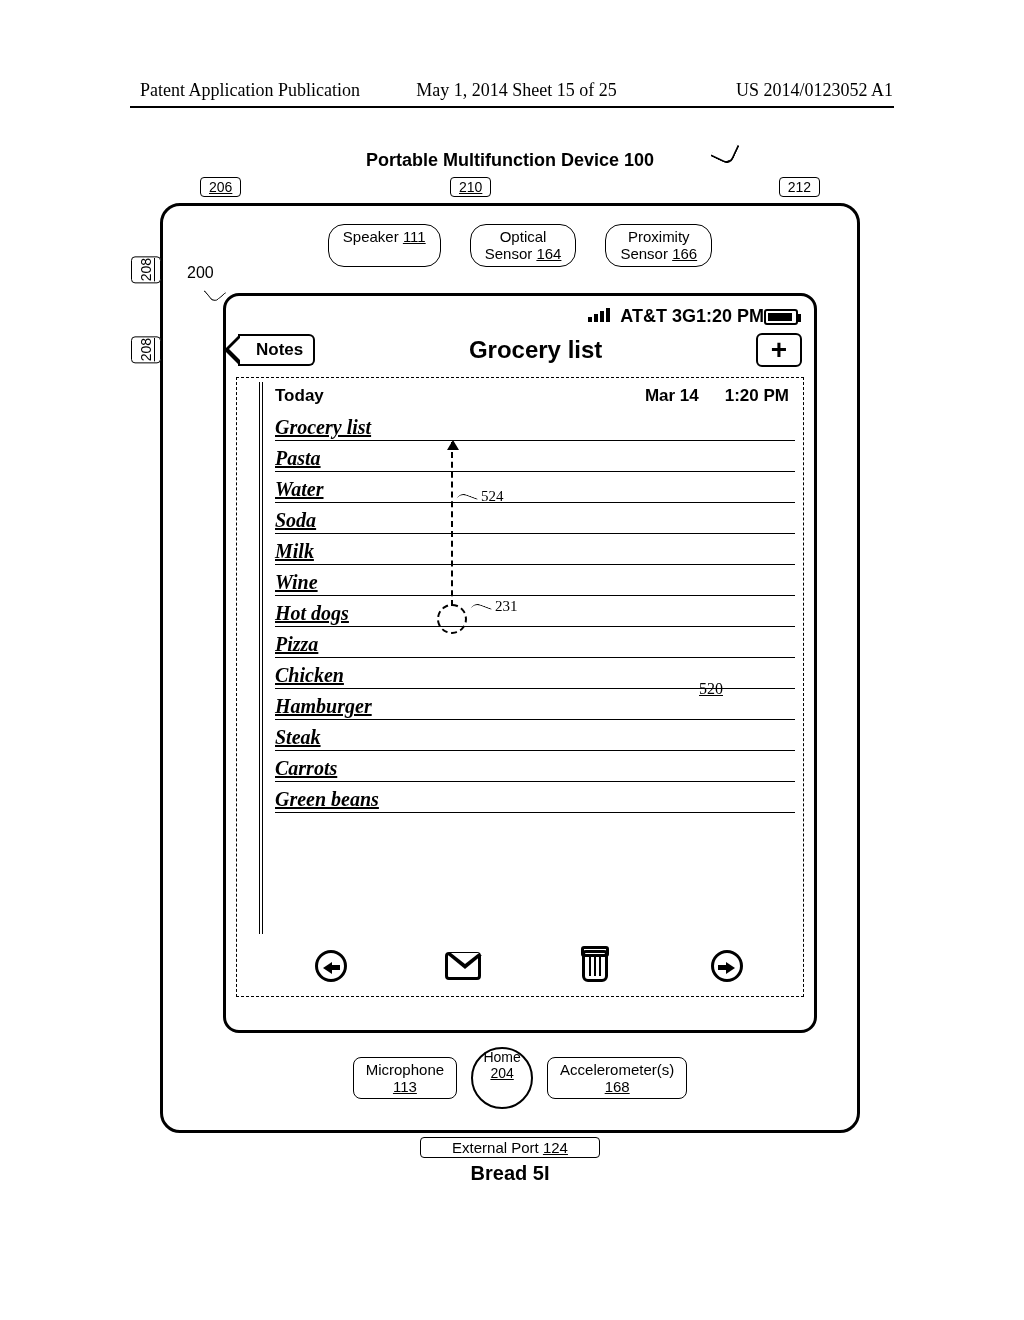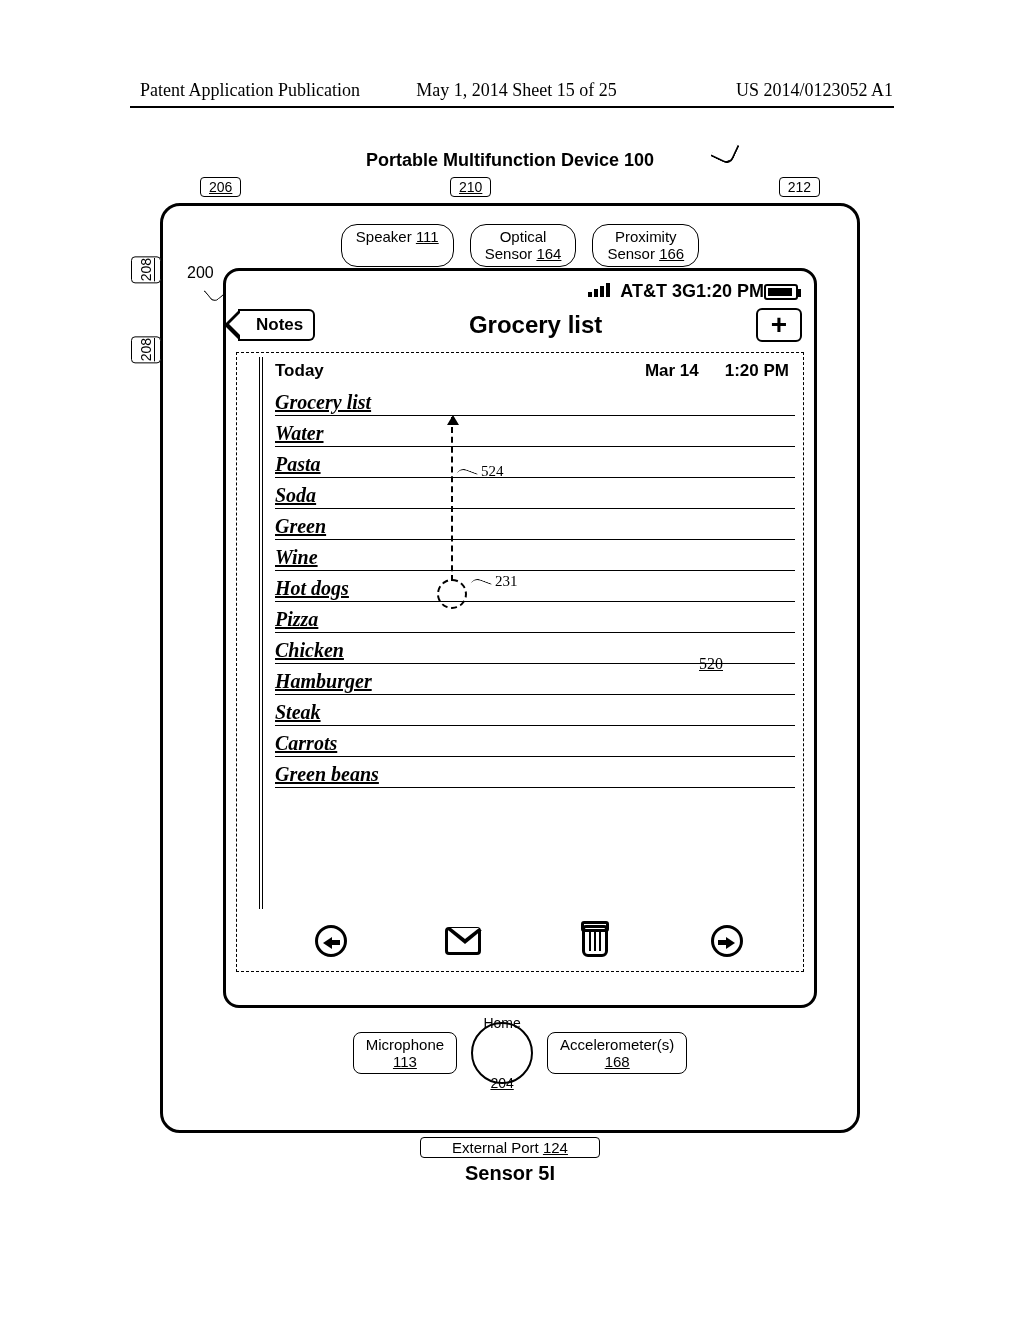--- a/index.html
+++ b/index.html
@@ -57,21 +57,21 @@
   .side-tab.t1 { top:50px; }
   .side-tab.t2 { top:130px; }
 
   .ref200 { position:absolute; top:58px; left:24px; font-size:16px; }
   .ref200-tick { position:absolute; top:78px; left:44px; width:16px; height:16px; border-left:1.5px solid #000; border-bottom:1.5px solid #000; border-radius:0 0 0 6px; transform:rotate(-40deg); }
 
   .arrow-100 { position:absolute; top:-10px; right:120px; width:26px; height:26px; }
   .arrow-100::after{ content:""; position:absolute; width:20px; height:20px; border-right:2px solid #000; border-bottom:2px solid #000; transform:rotate(25deg); border-radius:0 0 8px 0;}
 
   .topsensors {
-    display:flex; justify-content:center; gap:16px; margin-bottom:1px;
+    display:flex; justify-content:center; gap:29px; margin-bottom:26px;
   }
   .sensor {
     border:1.8px solid #000; border-radius:16px; padding:4px 14px;
     text-align:center; font-size:15px; line-height:1.1;
   }
   .sensor-num { text-decoration: underline; }
 
   .screen {
     border:3px solid #000; border-radius:16px;
     height: 740px; padding: 8px 10px 10px 10px;
@@ -159,21 +159,21 @@
   .icon-mail::before{content:""; position:absolute; top:-2px; left:3px; width:0;height:0; border-left:14px solid transparent; border-right:14px solid transparent; border-top:11px solid #fff; z-index:2;}
   .icon-trash{ width:26px; height:32px; border:3px solid #000; border-radius:4px 4px 6px 6px; position:relative;}
   .icon-trash::before{content:""; position:absolute; top:-7px; left:-4px; right:-4px; height:5px; border:3px solid #000; border-radius:3px;}
   .icon-trash::after{content:""; position:absolute; top:3px; bottom:3px; left:4px; right:4px;
     background:repeating-linear-gradient(90deg,#000 0 2px,transparent 2px 5px);}
 
   .bottom-row{
     display:flex; justify-content:center; gap:14px; margin-top:14px; align-items:center;
   }
   .pill2{ border:1.8px solid #000; border-radius:8px; padding:3px 12px; font-size:15px; text-align:center; line-height:1.15;}
-  .home-btn{ width:62px; height:62px; border:2px solid #000; border-radius:50%; display:flex; flex-direction:column; align-items:center; justify-content:center; font-size:14px;gap:44px;}
+  .home-btn{ width:62px; height:62px; border:2px solid #000; border-radius:50%; display:flex; flex-direction:column; align-items:center; font-size:14px;}
   .home-btn .hn{ text-decoration:underline; }
 
   .extport{
     width:180px; margin:4px auto 0; border:1.5px solid #000; border-radius:4px;
     text-align:center; font-size:15px; padding:1px 0;
   }
   .figure-label{
     text-align:center; font-family:Arial; font-size:20px; font-weight:bold; margin-top:4px;
   }
 </style>
@@ -240,24 +240,24 @@
 
       <div class="notepad">
         <div class="margin-line"></div>
         <div class="meta-row">
           <span>Today</span>
           <span class="date">Mar 14</span>
           <span>1:20 PM</span>
         </div>
         <div class="lines">
           <div class="row title-row">Grocery list</div>
+          <div class="row">Pasta</div>
           <div class="row">Water</div>
-          <div class="row">Pasta</div>
           <div class="row">Soda</div>
-          <div class="row">Green</div>
+          <div class="row">Milk</div>
           <div class="row">Wine</div>
           <div class="row">Hot dogs</div>
           <div class="row">Pizza</div>
           <div class="row">Chicken</div>
           <div class="row">Hamburger</div>
           <div class="row">Steak</div>
           <div class="row">Carrots</div>
           <div class="row">Green beans</div>
         </div>
 
@@ -294,14 +294,14 @@
       </div>
       <div class="pill2">
         <span>Accelerometer(s)</span><br><span style="text-decoration:underline">168</span>
       </div>
     </div>
   </div>
 
   <div class="extport">
     <span>External Port</span> <span style="text-decoration:underline">124</span>
   </div>
-  <div class="figure-label">Sensor 5I</div>
+  <div class="figure-label">Bread 5I</div>
 </div>
 
 </body></html>

